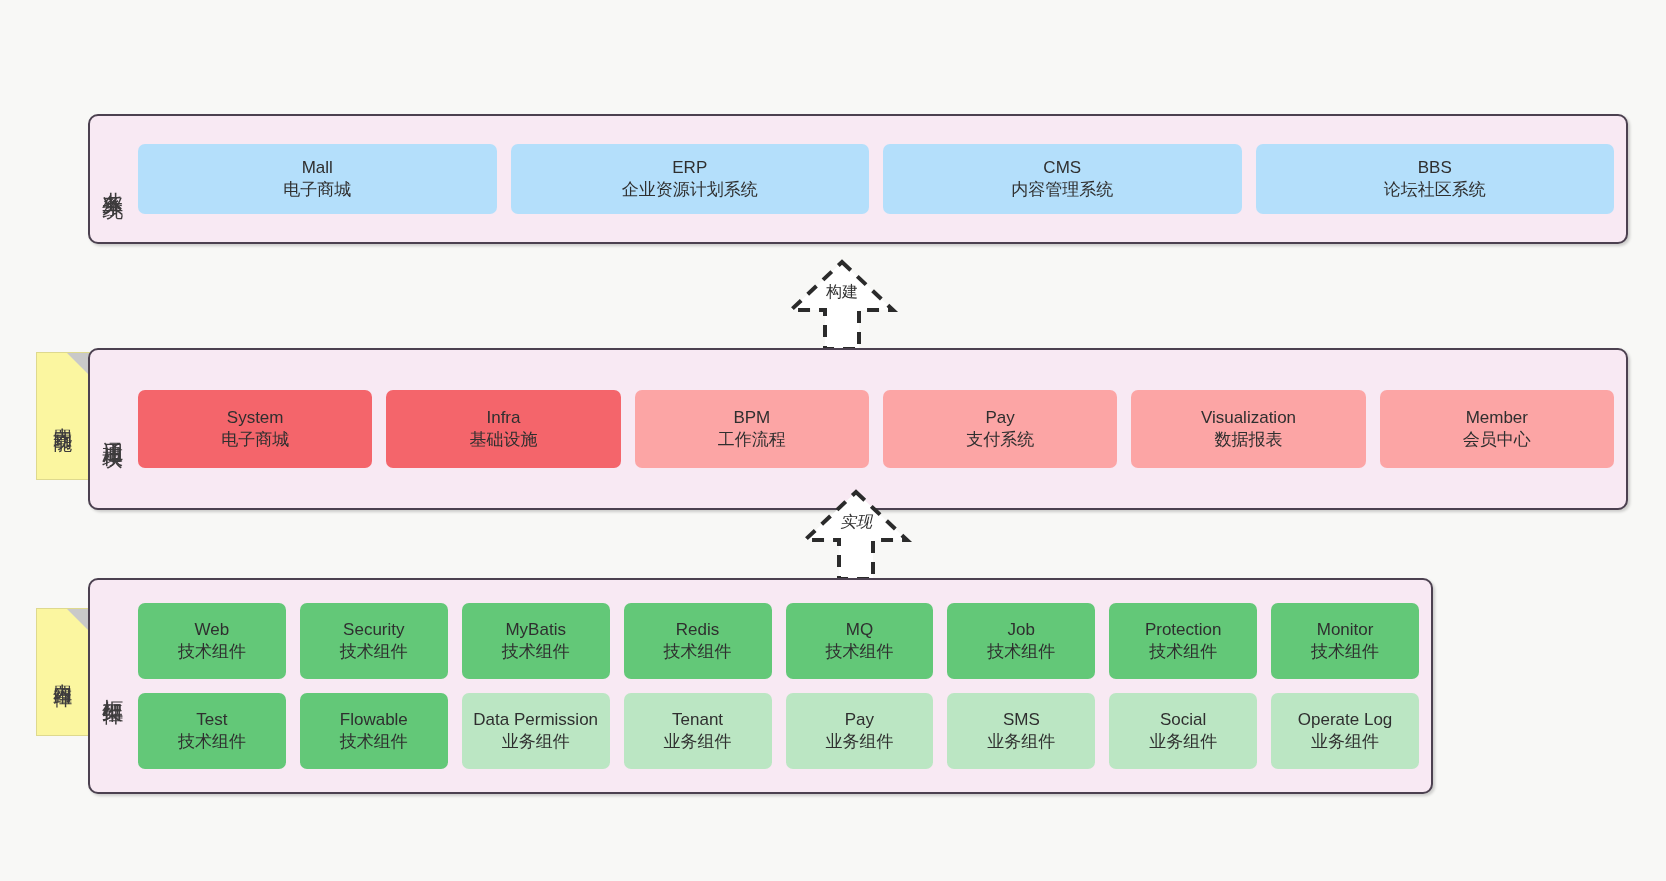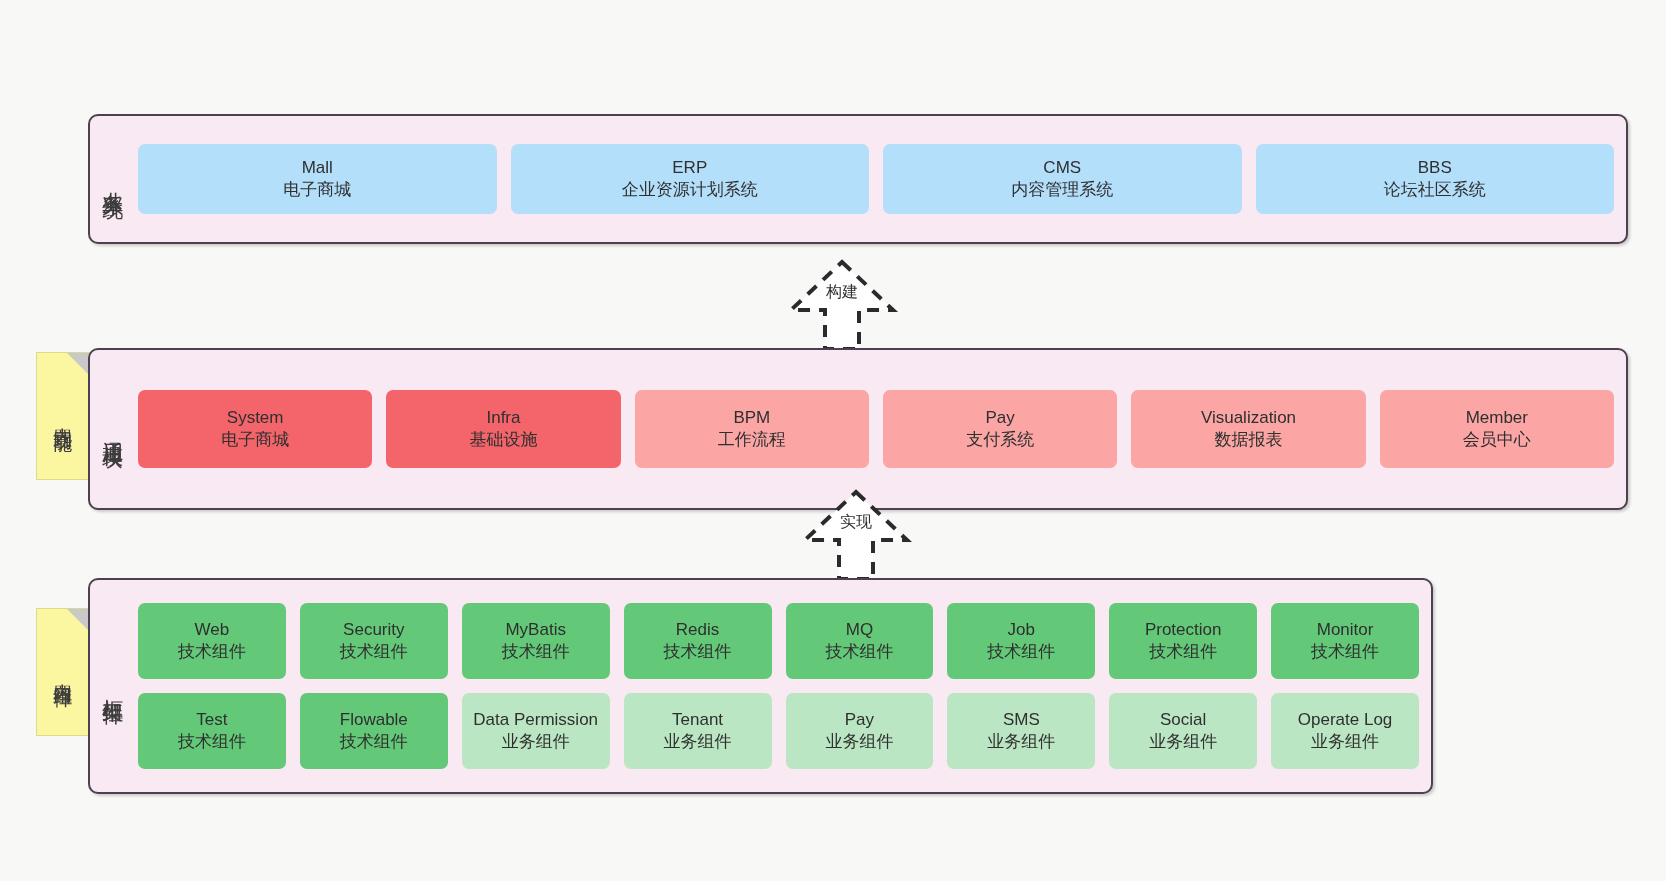--- a/index.html
+++ b/index.html
@@ -129,21 +129,21 @@
     transform:translateX(-50%);
     top:24px;
     font-size:16px;
     color:#2f2f2f;
     background:transparent;
     padding:0 2px;
     white-space:nowrap;
     user-select:none;
   }
   #arrow-build{left:762px;top:258px;}
-  #arrow-impl{left:776px;top:488px;}
+  #arrow-impl{left:776px;top:488px;font-style:italic;}
 </style>
 </head>
 <body>
 
 <div class="canvas">
 
   <div class="layer" id="layer-business">
     <div class="layer-title">业务系统</div>
     <div class="layer-body">
       <div class="row">

